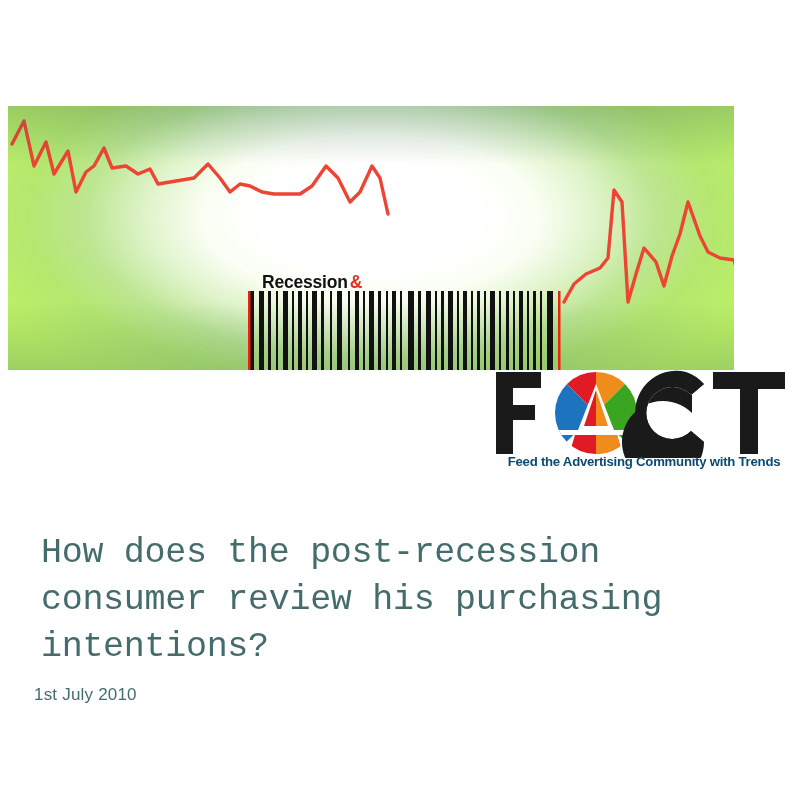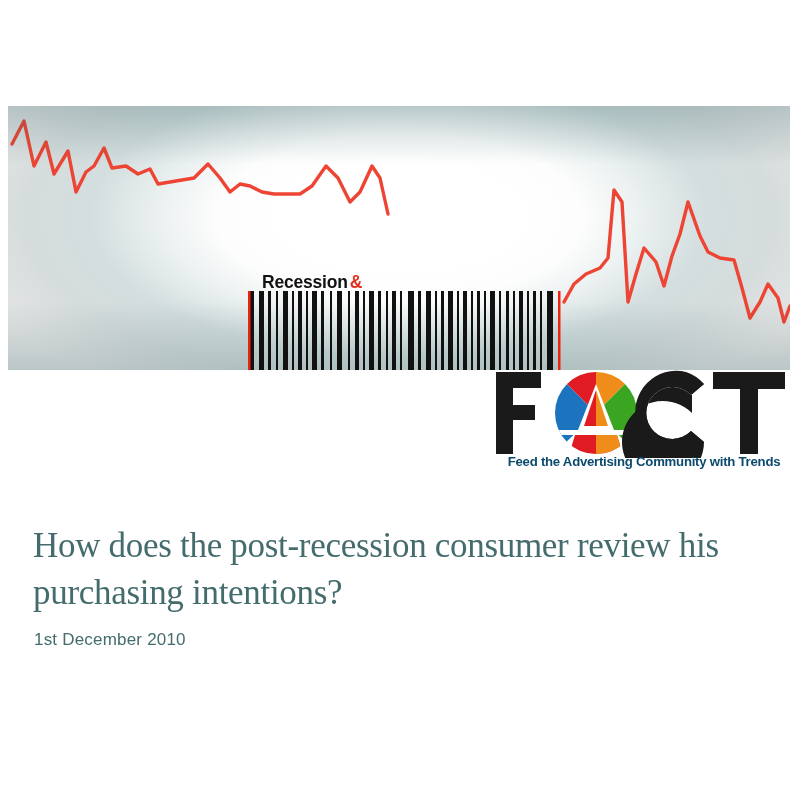--- a/index.html
+++ b/index.html
@@ -13,24 +13,24 @@
     position: relative;
     font-family: "Liberation Sans", sans-serif;
     overflow: hidden;
   }
 
   
   #banner {
     position: absolute;
     left: 8px;
     top: 106px;
-    width: 782px;
+    width: 726px;
     height: 264px;
     overflow: hidden;
-    background: #e5e5e5;
+    background: #bef264;
     text-align: center;
   }
   #banner-glow {
     position: absolute;
     left: 0; top: 0; right: 0; bottom: 0;
     background:
       radial-gradient(ellipse 58% 78% at 50% 42%,
         #ffffff 0%,
         #ffffff 26%,
         rgba(255,255,255,0.92) 40%,
@@ -102,22 +102,22 @@
   }
 
   
   #title-block {
     position: absolute;
     left: 33px;
     top: 522px;
     width: 730px;
   }
   #page-title {
-    margin: 0;
-    font-family: Liberation Serif, serif;
+    margin: 8px;
+    font-family: Liberation Mono, monospace;
     font-weight: normal;
     font-size: 35px;
     line-height: 47px;
     color: #456c6d;
     letter-spacing: -0.3px;
   }
   #page-date {
     margin: 14px 0 0 1px;
     font-family: "Liberation Sans", sans-serif;
     font-weight: normal;
@@ -252,14 +252,14 @@
       <rect x="221" y="4" width="72" height="17" fill="#1a1a1a"></rect>
       <rect x="248" y="4" width="18" height="82" fill="#1a1a1a"></rect>
     </g>
   </svg>
 
   <div id="logo-tagline">Feed the Advertising Community with Trends</div>
 </div>
 
 <div id="title-block">
   <h1 id="page-title">How does the post-recession consumer review his purchasing intentions?</h1>
-  <div id="page-date">1st December 2010</div>
+  <div id="page-date">1st July 2010</div>
 </div>
 
 </body></html>

